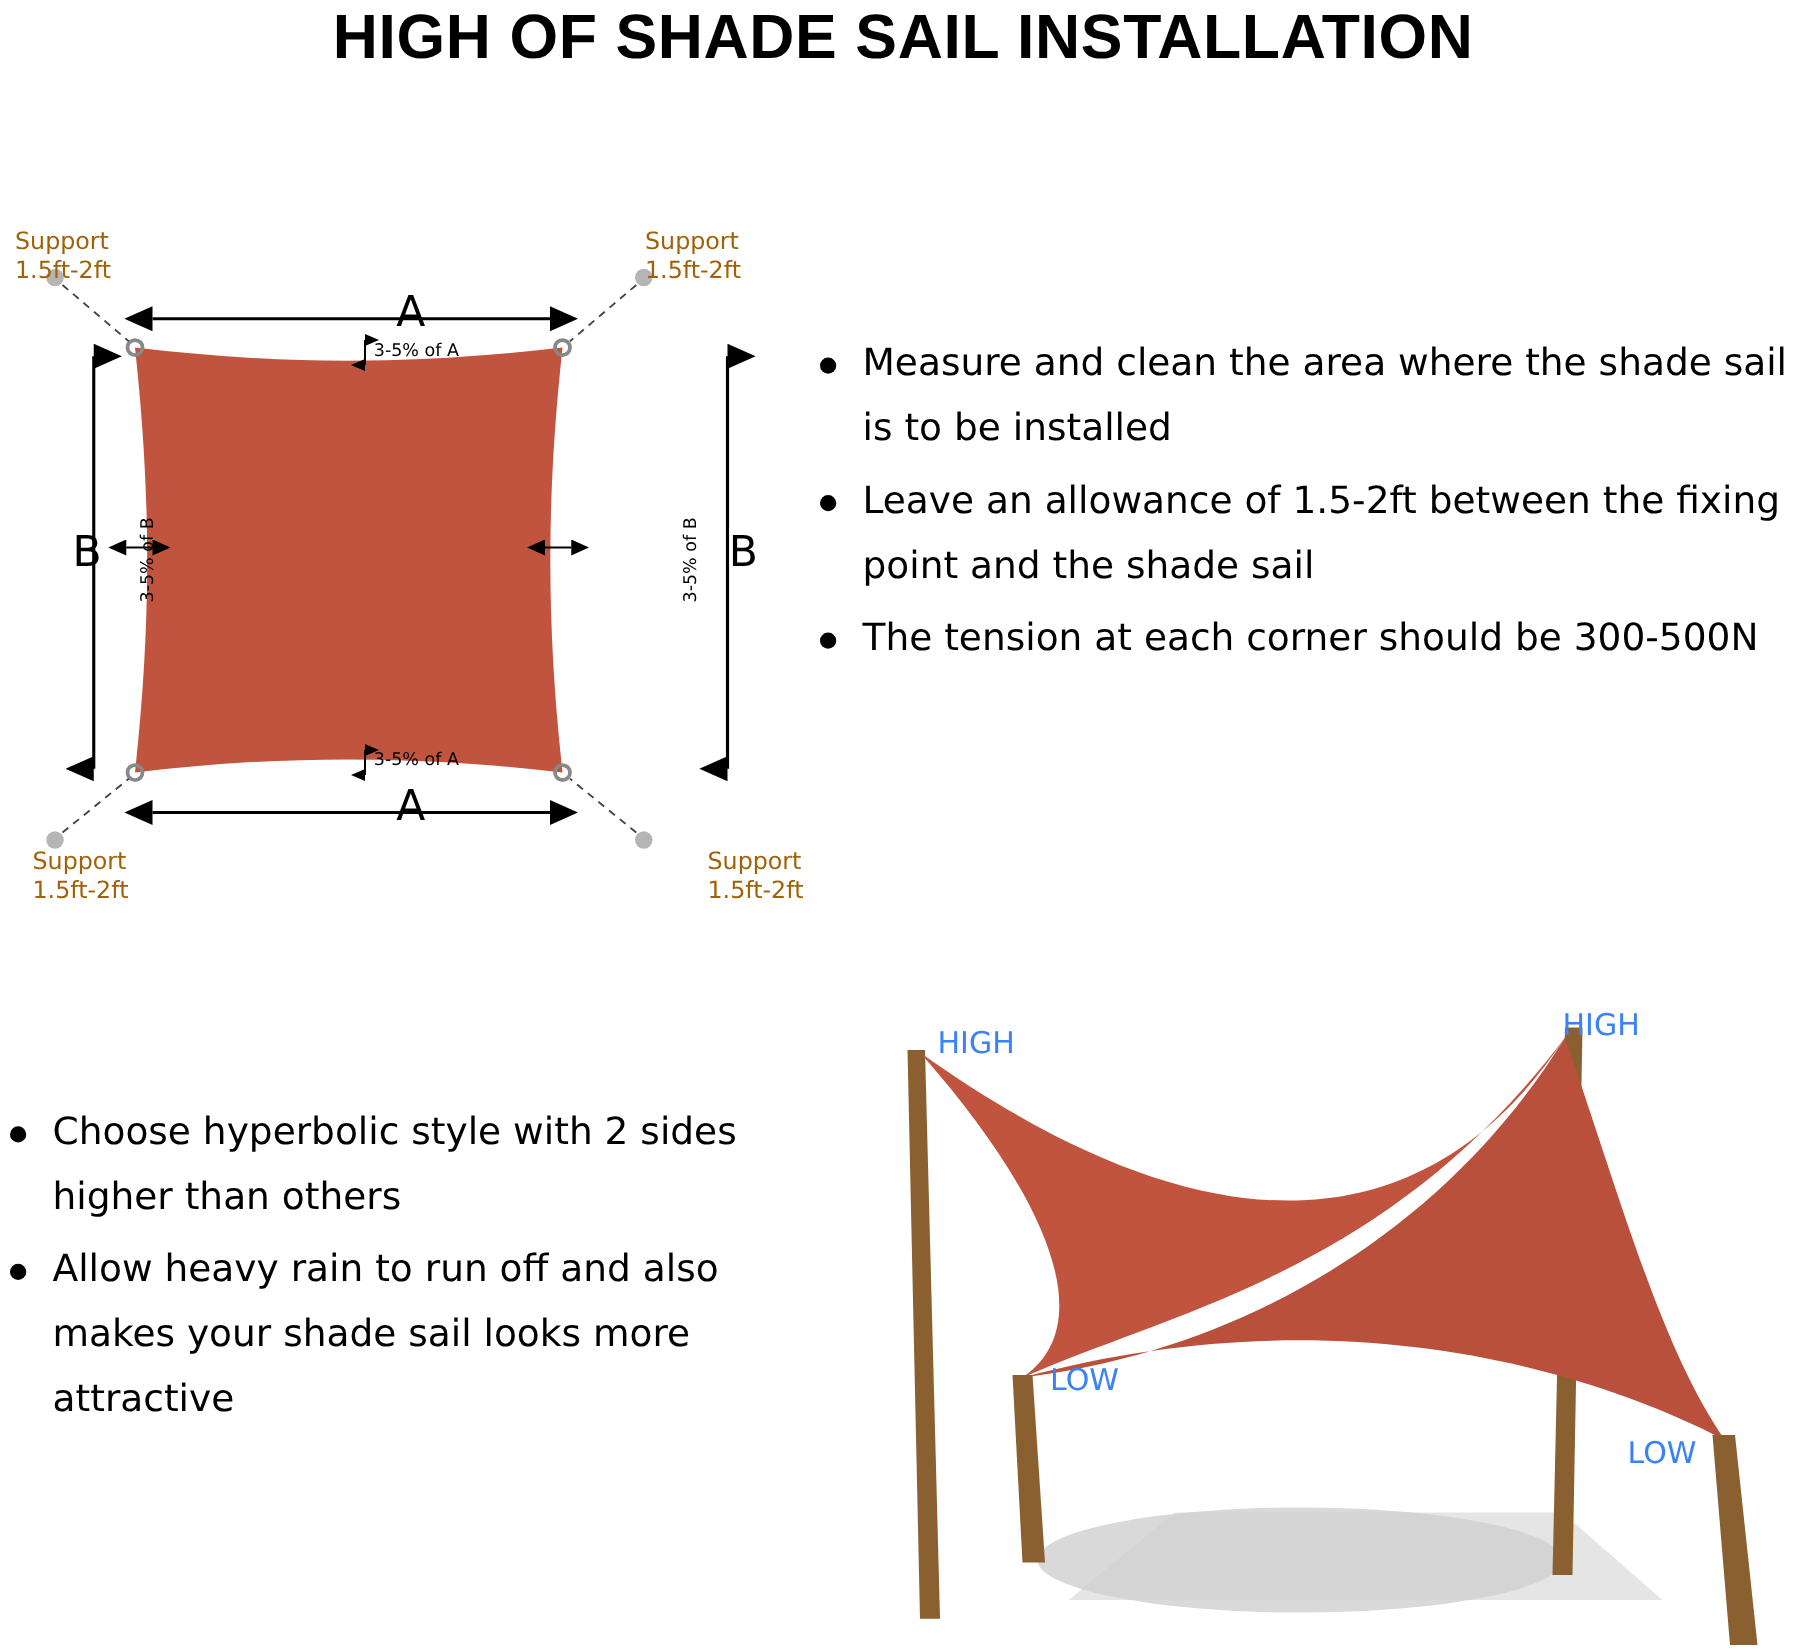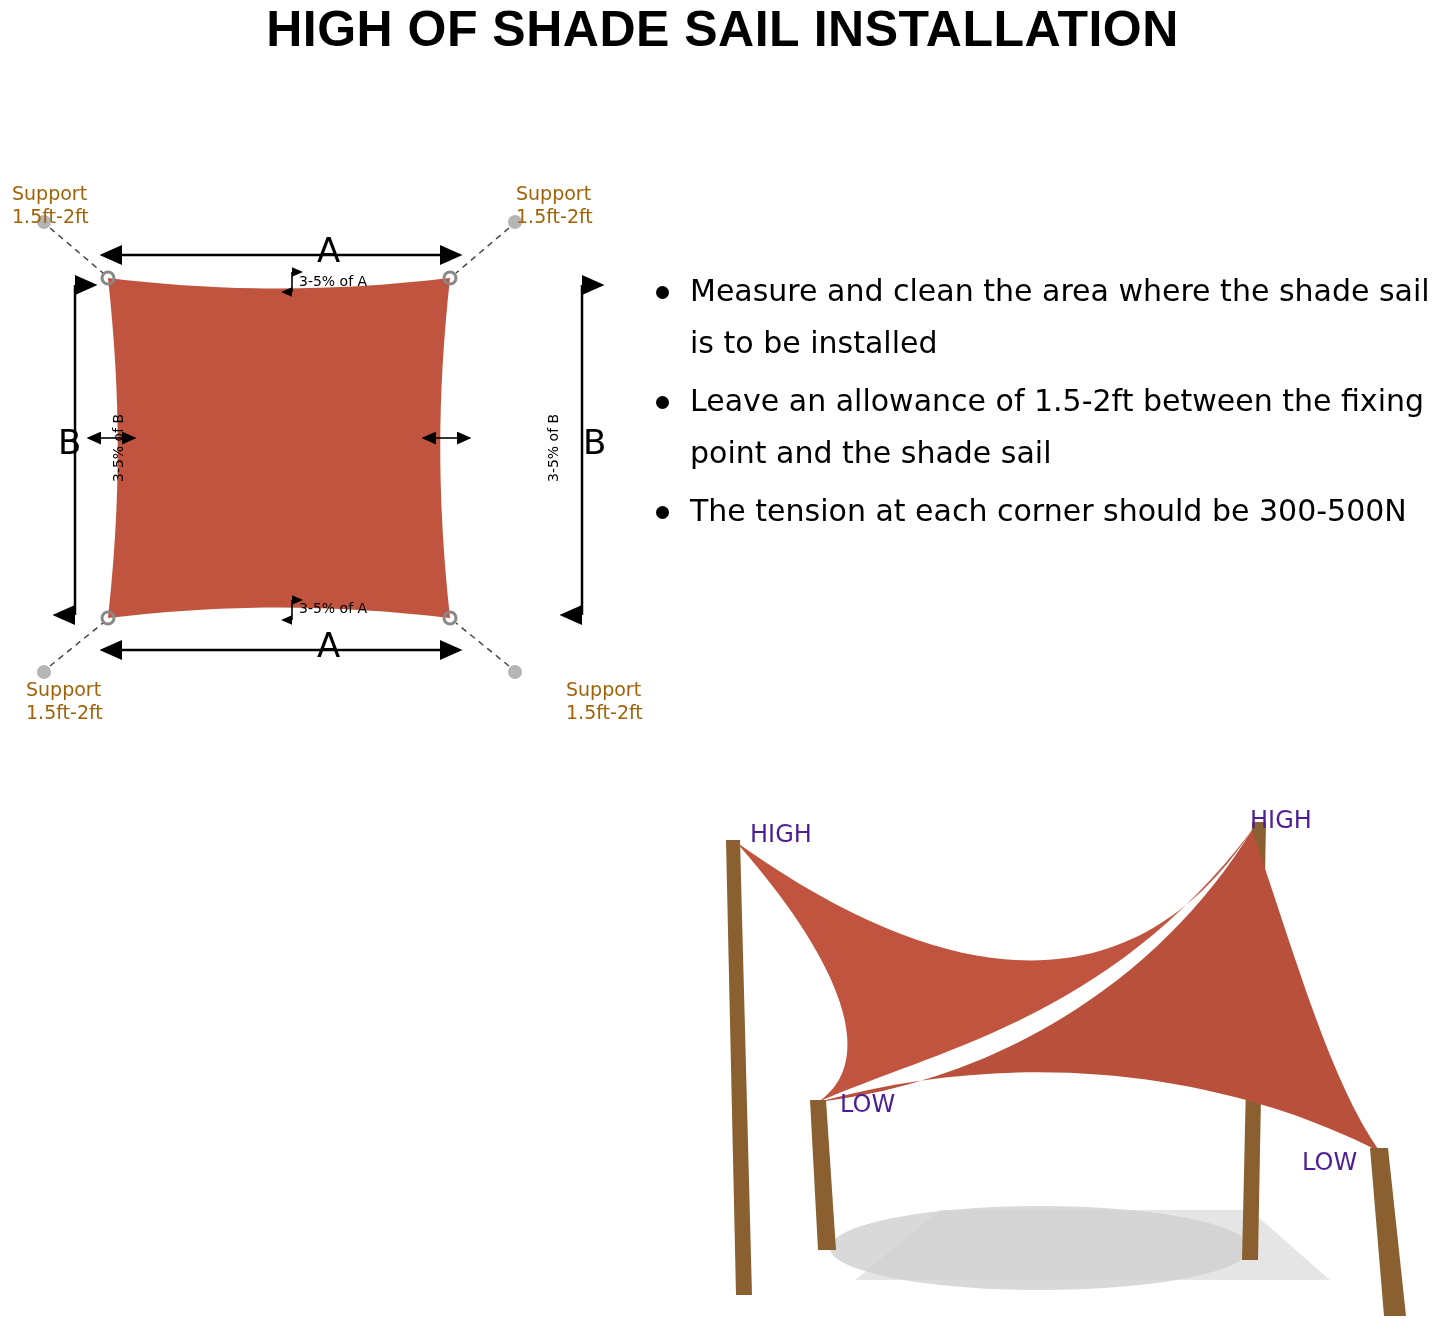--- a/index.html
+++ b/index.html
@@ -113,21 +113,21 @@
     top: 780px;
     width: 805px;
     height: 539px;
   }
   #diagram-bottom svg { display:block; }
 
   .tag {
     position: absolute;
     font-family: "DejaVu Sans", sans-serif;
     font-size: 24px;
-    color: #4c1d95;
+    color: #3b82f6;
     white-space: nowrap;
   }
 </style>
 </head>
 <body>
 
 <div id="title">HIGH OF SHADE SAIL INSTALLATION</div>
 
 <div id="diagram-top">
   <svg width="660" height="570" viewBox="0 0 660 570">
@@ -216,20 +216,22 @@
   <div class="lbl-small rot" style="left:545px; top:322px;">3-5% of B</div>
 </div>
 
 <ul class="bullet-list" id="list-right">
   <li>Measure and clean the area where the shade sail is to be installed</li>
   <li>Leave an allowance of 1.5-2ft between the fixing point and the shade sail</li>
   <li>The tension at each corner should be 300-500N</li>
 </ul>
 
 <ul class="bullet-list" id="list-left">
+  <li>Choose hyperbolic style with 2 sides higher than others</li>
+  <li>Allow heavy rain to run off and also makes your shade sail looks more attractive</li>
 </ul>
 
 <div id="diagram-bottom">
   <svg width="805" height="539" viewBox="0 0 805 539">
 
     <ellipse cx="400" cy="468" rx="210" ry="42" fill="#d9d9d9"></ellipse>
     <path d="M 215 500 L 300 430 L 610 430 L 690 500 Z" fill="#cfcfcf" opacity="0.55"></path>
 
     <polygon points="86,60 100,60 112,515 96,515" fill="#8a6030"></polygon>
     <polygon points="612,42 626,42 618,480 602,480" fill="#8a6030"></polygon>

